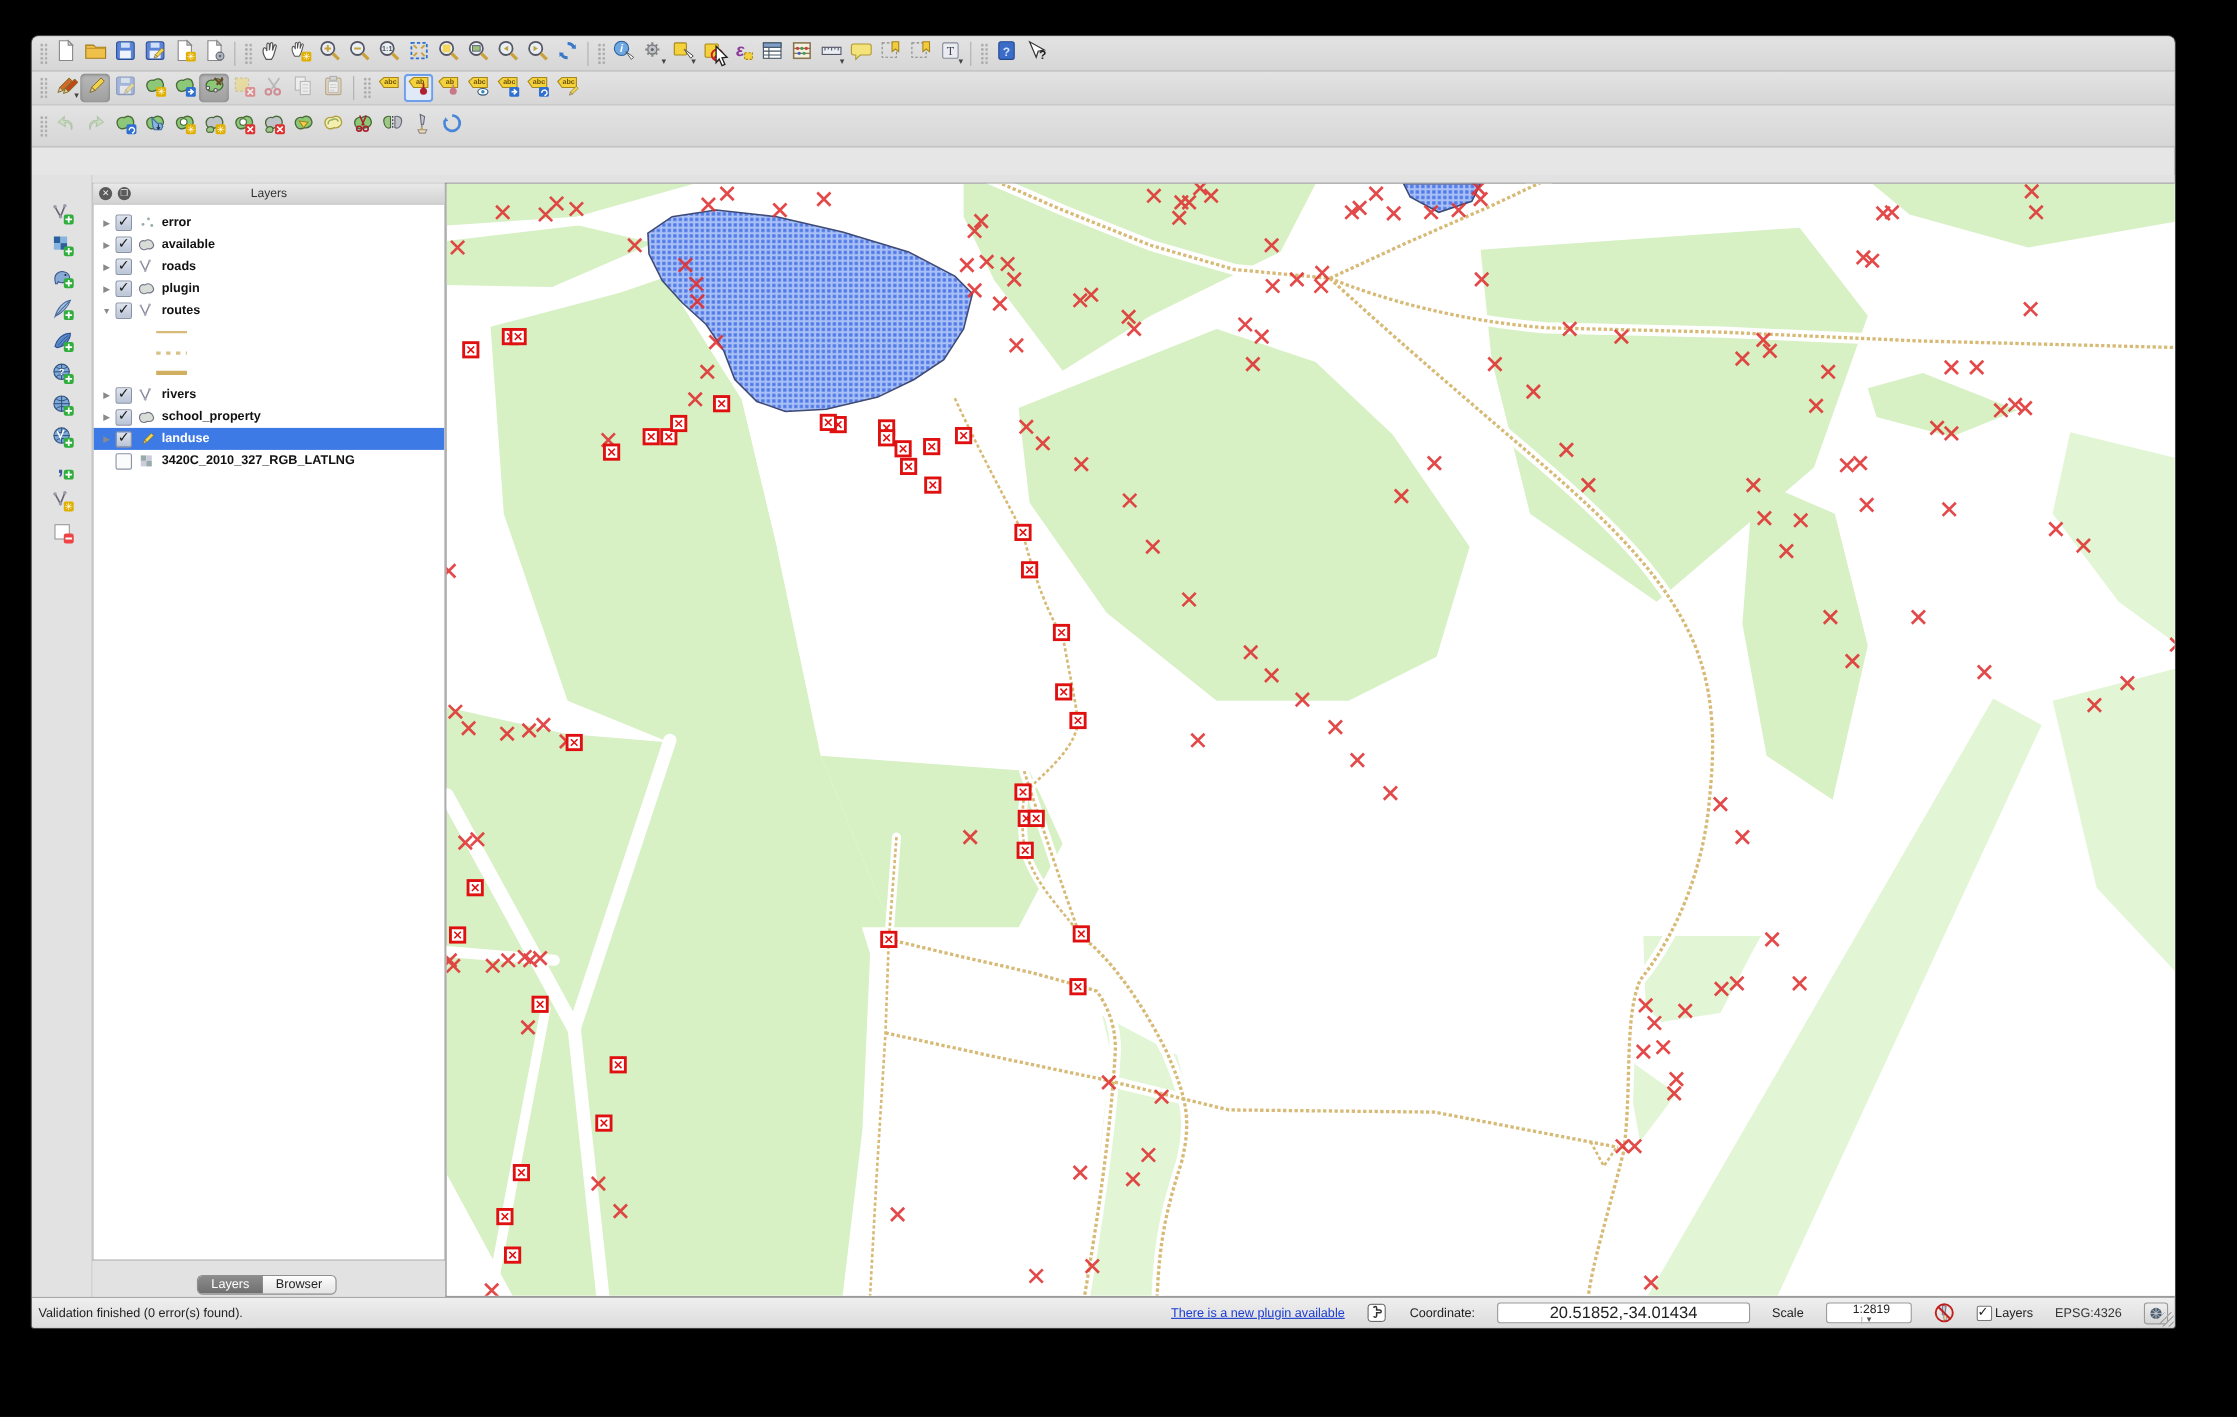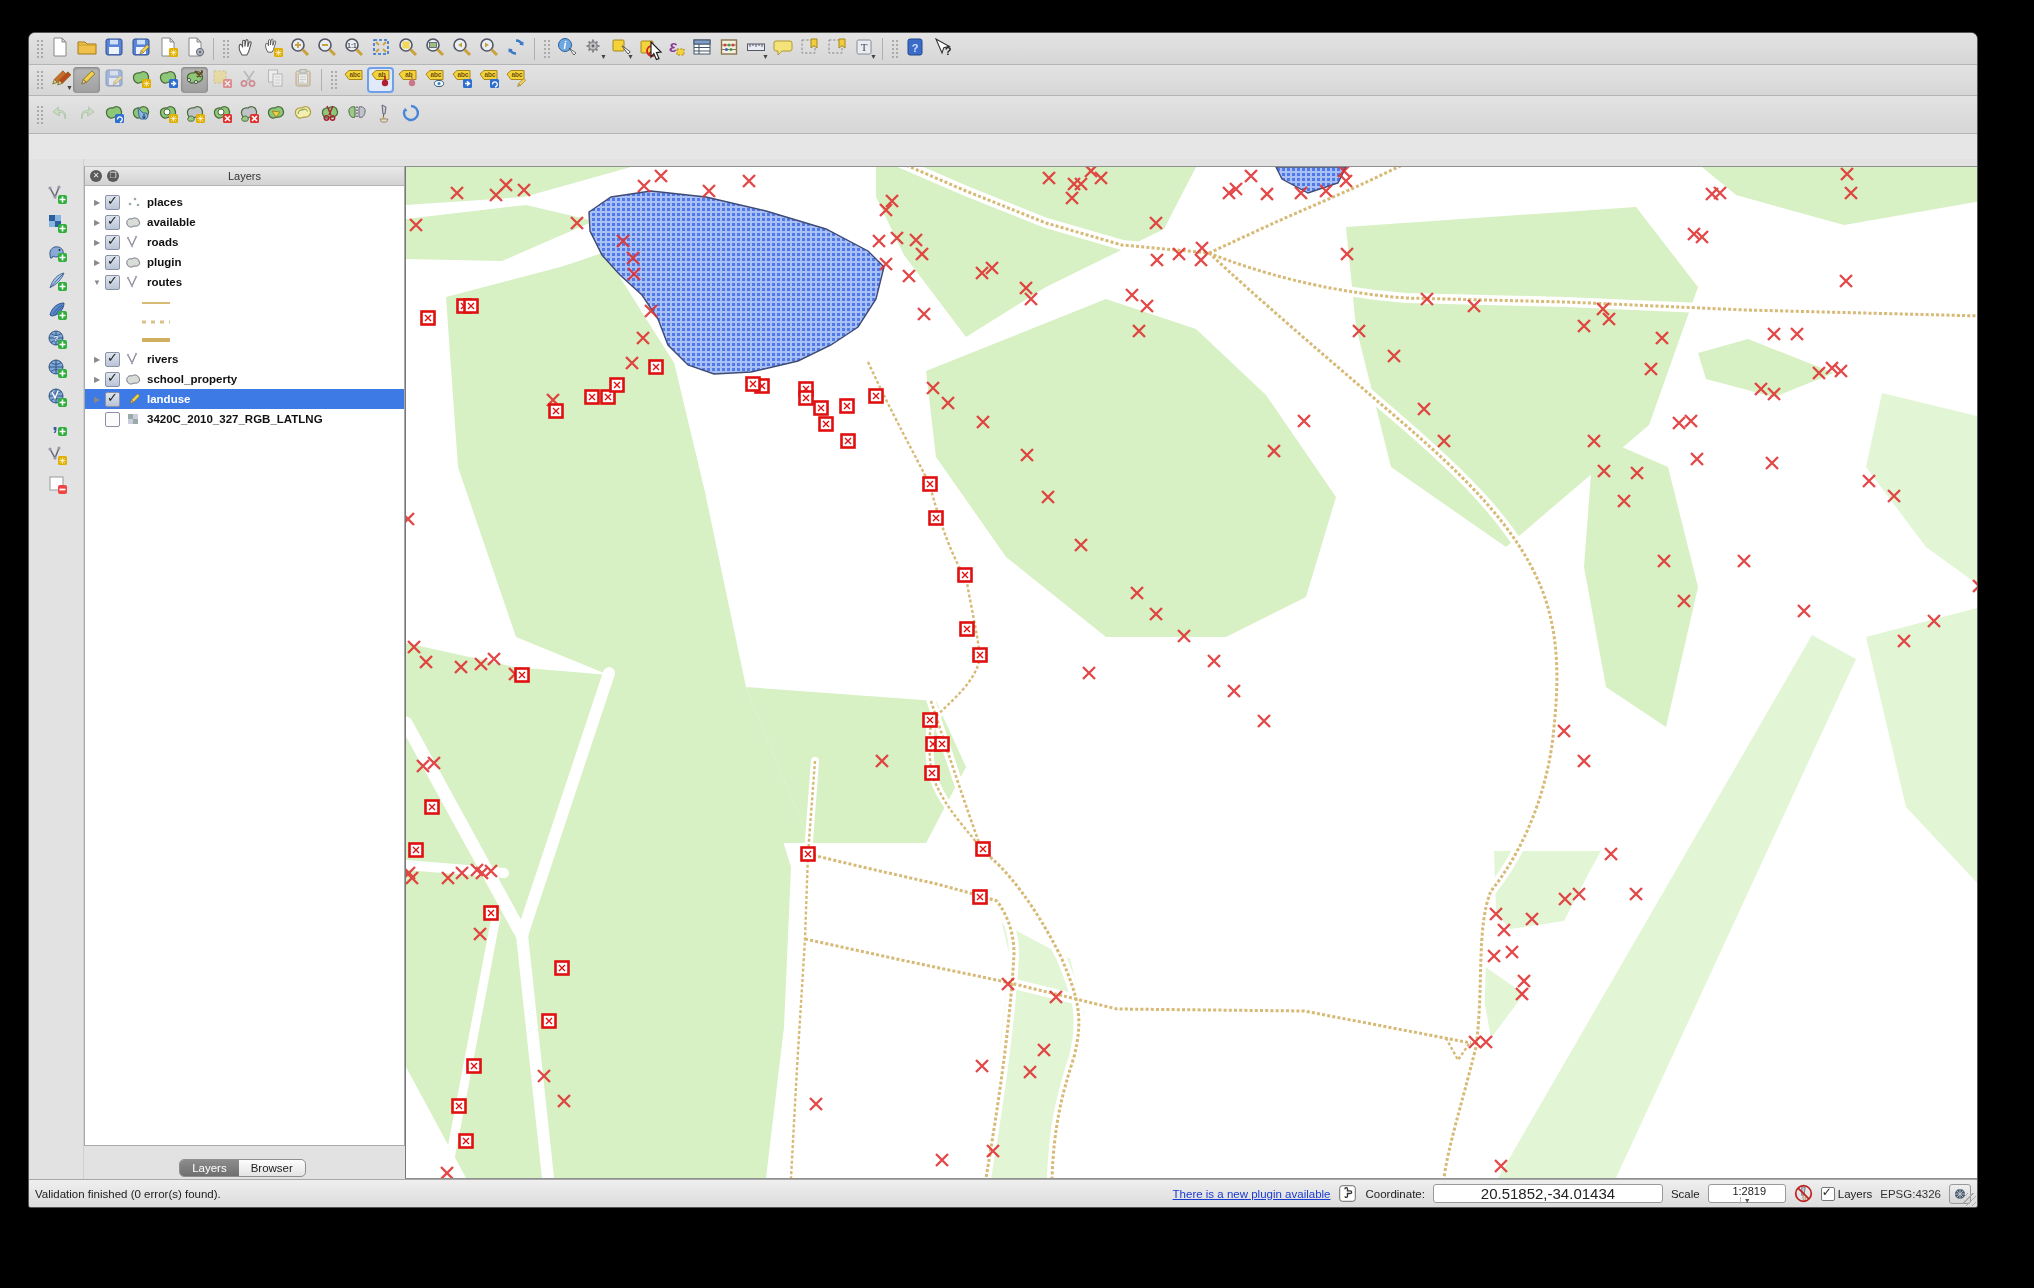--- a/index.html
+++ b/index.html
@@ -42,21 +42,21 @@
   .subrow{height:19px;display:flex;align-items:center;padding-left:56px;}
   
   #panel-tabs{position:absolute;left:54px;bottom:3px;width:319px;display:flex;justify-content:center;}
   .seg{display:flex;border:1px solid #8f8f8f;border-radius:5px;overflow:hidden;background:linear-gradient(#fdfdfd,#e3e3e3);}
   .seg .tab{padding:2px 12px;font-size:11.5px;color:#222;}
   .seg .tab.active{background:linear-gradient(#8c8c8c,#6f6f6f);color:#fff;}
   
   #map-wrap{flex:1;margin-top:7px;position:relative;}
   #map-canvas{position:absolute;left:0;top:0;width:1575px;height:1011px;background:#fff;border:1px solid #8f8f8f;border-left-color:#777;}
   
-  #statusbar{position:absolute;left:0;right:0;bottom:0;height:27px;background:linear-gradient(#efefef,#dcdcdc);border-top:1px solid #a8a8a8;display:flex;align-items:center;font-size:11.5px;color:#222;padding:0 6px;}
+  #statusbar{position:absolute;left:0;right:0;bottom:0;height:27px;background:linear-gradient(#efefef,#dcdcdc);border-top:1px solid #a8a8a8;display:flex;align-items:center;font-size:11.5px;color:#222;padding:0 6px;gap:12px;}
   #status-msg{flex:none;}
   #status-spacer{flex:1;}
   .sb-item{flex:none;display:flex;align-items:center;margin-left:8px;justify-content:flex-end;}
   #plugin-link{color:#1a3bd0;text-decoration:underline;}
   #coord-field{width:228px;height:17px;border:1px solid #9a9a9a;border-radius:3px;background:#fff;text-align:center;line-height:17px;font-size:15px;}
   #scale-combo{width:76px;height:17px;border:1px solid #9a9a9a;border-radius:3px;background:#fff;display:flex;align-items:center;font-size:11px;flex-direction:column;}
   #scale-combo span{flex:1;padding-left:5px;}
   #scale-combo .dd2{width:13px;height:100%;border-left:1px solid #bbb;font-size:7px;display:flex;align-items:center;justify-content:center;color:#555;}
   #crs-btn{width:20px;height:18px;border-radius:3px;background:linear-gradient(#efefef,#d5d5d5);border:1px solid #999;display:flex;align-items:center;justify-content:center;}
   #resize-grip{position:absolute;right:1px;bottom:1px;width:13px;height:13px;background:repeating-linear-gradient(135deg,transparent 0 3px,#aaa 3px 4px);}
@@ -668,21 +668,21 @@
           <div class="lrow ">
             <span class="arrow">▶</span>
             <span class="checkbox on"></span>
             <span class="gicon">
               <svg width="16" height="14">
                 <circle cx="4" cy="9" r="1.3" fill="#9aa"></circle>
                 <circle cx="9" cy="4" r="1.3" fill="#9aa"></circle>
                 <circle cx="12" cy="10" r="1.3" fill="#9aa"></circle>
               </svg>
             </span>
-            <span class="llabel">places</span>
+            <span class="llabel">error</span>
           </div>
           <div class="lrow ">
             <span class="arrow">▶</span>
             <span class="checkbox on"></span>
             <span class="gicon">
               <svg width="18" height="14">
                 <path d="M2,9 C1,5 4,3 7,4 C9,2 13,3 14,6 C16,9 13,12 9,11 C6,13 3,12 2,9z" fill="#d8ddd8" stroke="#778"></path>
               </svg>
             </span>
             <span class="llabel">available</span>

